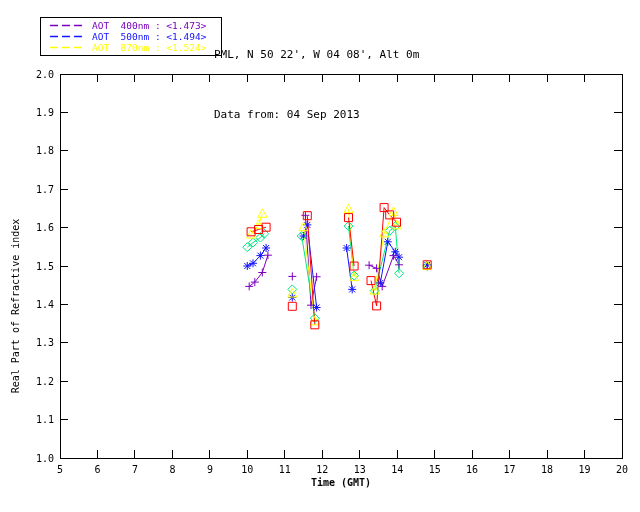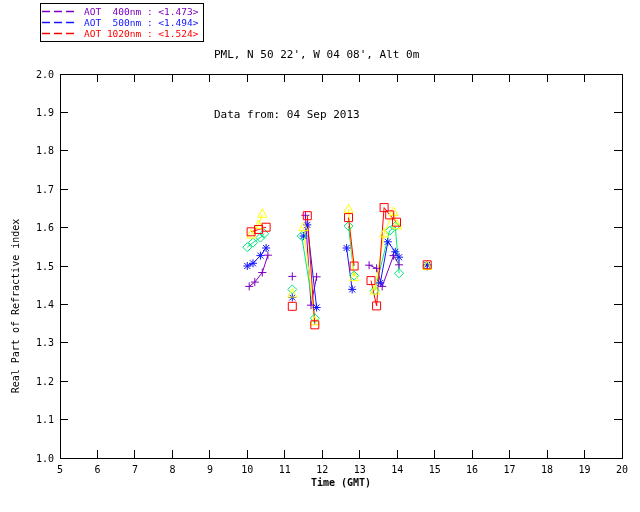--- a/index.html
+++ b/index.html
@@ -2,23 +2,23 @@
 <html><head>
 <meta charset="utf-8">
 <style>
   html,body { margin:0; padding:0; }
   body {
     width:640px; height:512px; position:relative; overflow:hidden;
     background:#ffffff;
     font-family:"DejaVu Sans Mono","Liberation Mono",monospace;
   }
   .legend {
-    position:absolute; left:40px; top:3px; width:164px;
+    position:absolute; left:40px; top:17px; width:182px;
     border:1px solid #000; background:#fff;
-    padding:2px 3px 2px 0; box-sizing:border-box;
+    padding:2px 3px 2px 8px; box-sizing:border-box;
   }
   .legend-row { display:flex; align-items:center; height:11px; }
   .legend-row svg { flex:0 0 auto; margin-right:5px; }
   .legend-label { font-size:9.5px; white-space:pre; line-height:11px; }
   .header {
     position:absolute; left:214px; top:5px;
     font-size:11px; line-height:20px; color:#000; white-space:pre;
   }
   #plot { position:absolute; left:0; top:0; }
   #plot text { font-family:"DejaVu Sans Mono","Liberation Mono",monospace; font-size:10px; fill:#000; }
@@ -219,23 +219,23 @@
       <span class="legend-label" style="color: rgb(125, 0, 191);">AOT  400nm : &lt;1.473&gt;</span>
     </div>
     <div class="legend-row">
       <svg width="38" height="11">
         <line x1="1" y1="5.5" x2="37" y2="5.5" stroke="#1414FF" stroke-width="1.3" stroke-dasharray="8,4"></line>
       </svg>
       <span class="legend-label" style="color: rgb(20, 20, 255);">AOT  500nm : &lt;1.494&gt;</span>
     </div>
     <div class="legend-row">
       <svg width="38" height="11">
-        <line x1="1" y1="5.5" x2="37" y2="5.5" stroke="#FF0000" stroke-width="1.3" stroke-dasharray="8,4"></line>
+        <line x1="1" y1="5.5" x2="37" y2="5.5" stroke="#FFFF00" stroke-width="1.3" stroke-dasharray="8,4"></line>
       </svg>
-      <span class="legend-label" style="color: rgb(255, 0, 0);">AOT 1020nm : &lt;1.524&gt;</span>
+      <span class="legend-label" style="color: rgb(255, 255, 0);">AOT  870nm : &lt;1.524&gt;</span>
     </div>
   </div>
 
 <div class="header">
   <div>PML, N 50 22', W 04 08', Alt 0m</div>
   <div>Data from: 04 Sep 2013</div>
 </div>
 
 <div class="xlabel">Time (GMT)</div>
 <div class="ylabel">Real Part of Refractive index</div>

